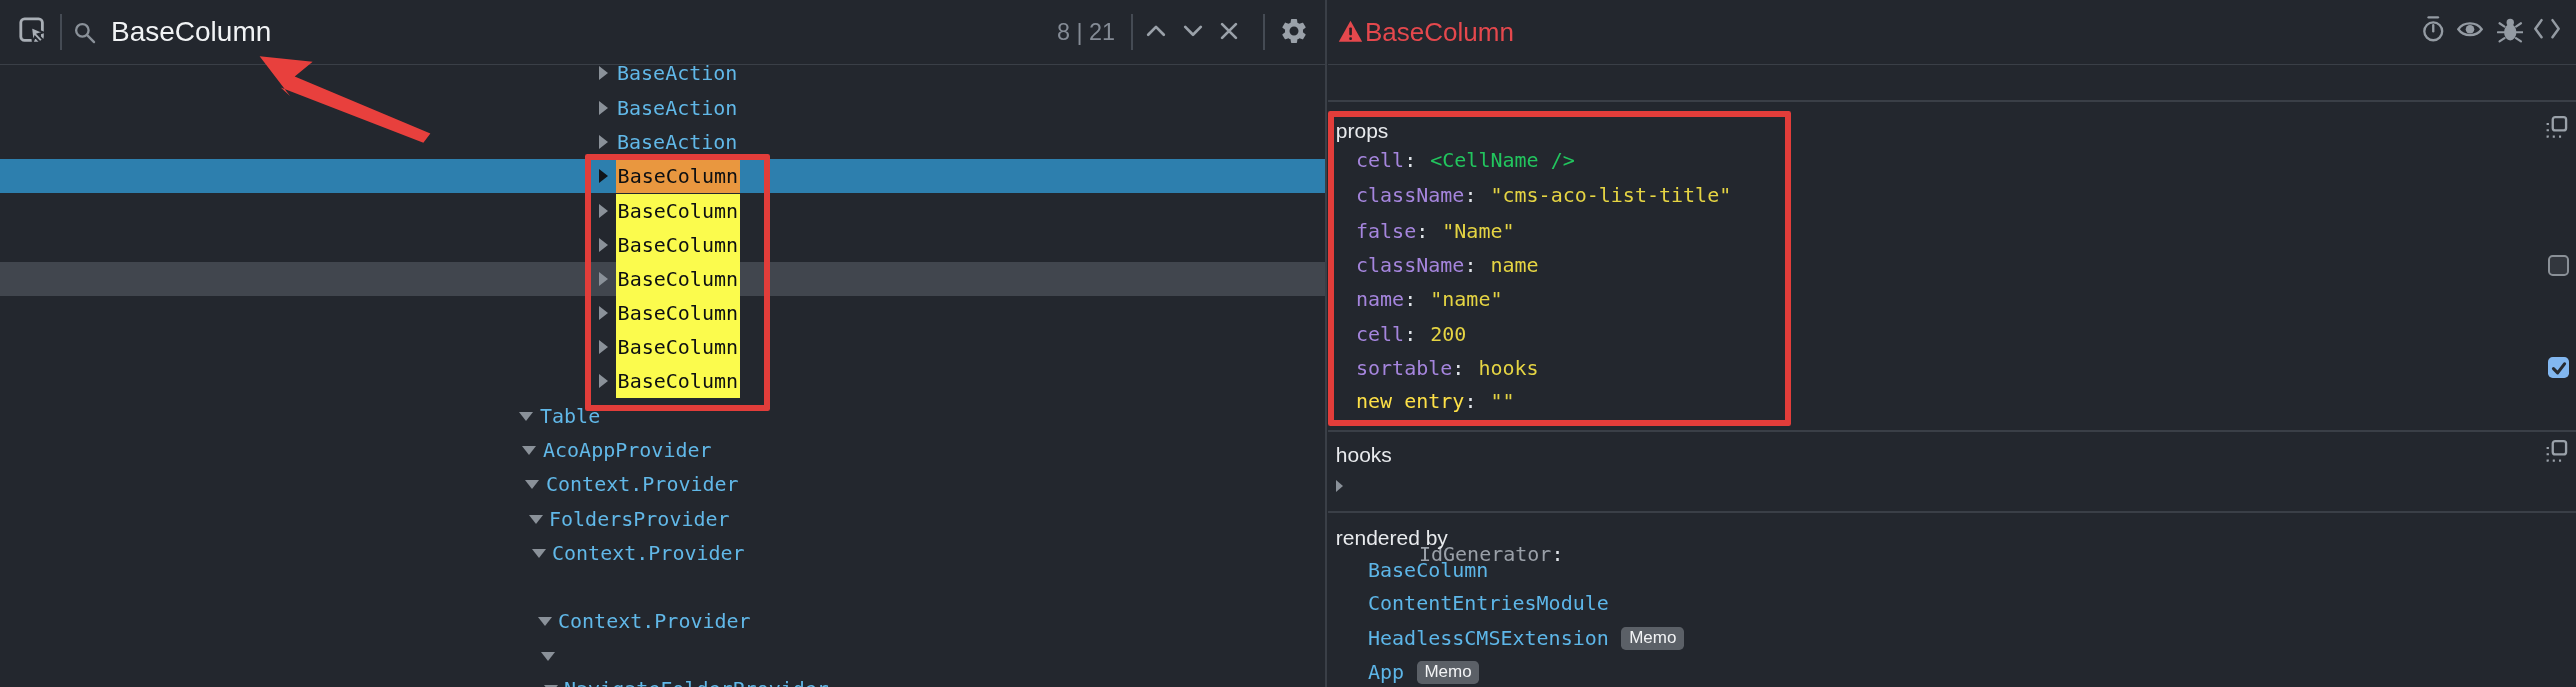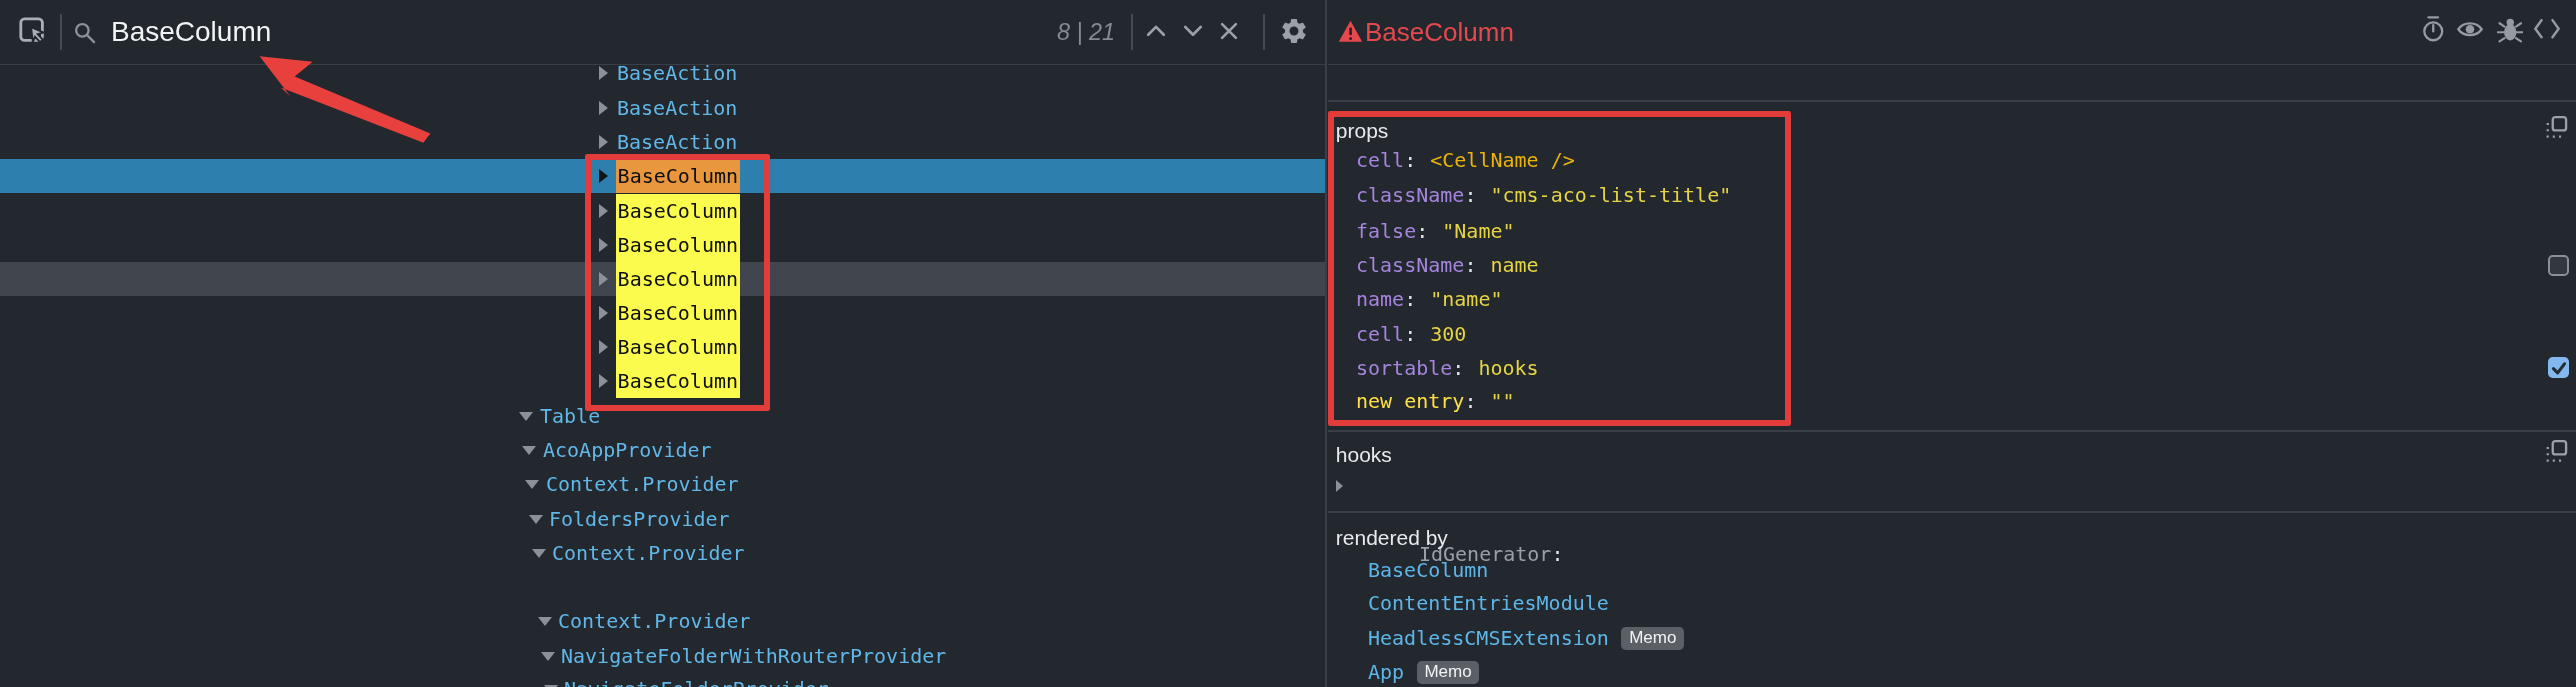--- a/index.html
+++ b/index.html
@@ -5,21 +5,21 @@
   html,body{margin:0;padding:0;background:#16181d;}
   #root{position:relative;width:2576px;height:688px;background:#23272e;overflow:hidden;
         font-family:"Liberation Sans",sans-serif;color:#e8eaed;}
   .abs{position:absolute;}
   
   .left-panel{position:absolute;left:0;top:0;width:1325px;height:688px;background:#23272e;}
   .toolbar{position:absolute;left:0;top:0;width:1325px;height:65px;border-bottom:1.6px solid #3a3f47;box-sizing:border-box;}
   .tb-divider{position:absolute;top:14px;width:1.6px;height:36px;background:#454b54;}
   .icon-btn{position:absolute;width:34px;height:34px;top:15px;display:flex;align-items:center;justify-content:center;cursor:pointer;}
   .search-text{position:absolute;left:111px;top:0;height:64px;line-height:64px;font-size:28px;color:#f1f3f5;}
-  .result-count{position:absolute;left:1037px;top:0;width:78px;height:64px;line-height:64px;text-align:right;font-size:23.4px;color:#848b95;font-style:italic;}
+  .result-count{position:absolute;left:1037px;top:0;width:78px;height:64px;line-height:64px;text-align:right;font-size:23.4px;color:#848b95;}
   
   .tree{position:absolute;left:0;top:65px;right:0;bottom:0;overflow:hidden;}
   .trow{position:absolute;left:0;width:1325px;height:34px;cursor:pointer;}
   .trow.selected{background:#2d7fae;}
   .trow.hovered{background:#41464e;}
   .tri{position:absolute;width:0;height:0;}
   .tri.r{top:10px;border-top:7px solid transparent;border-bottom:7px solid transparent;border-left:9.4px solid #8a9199;}
   .tri.d{top:13.3px;border-left:7px solid transparent;border-right:7px solid transparent;border-top:9.4px solid #8a9199;}
   .trow.selected .tri.r{border-left-color:#10151b;}
   .tlabel{position:absolute;top:0;height:34px;line-height:34px;font-family:"DejaVu Sans Mono",monospace;
@@ -34,21 +34,21 @@
   .right-panel{position:absolute;left:1328px;top:0;width:1248px;height:688px;background:#23272e;}
   .title-bar{position:absolute;left:0;top:0;width:100%;height:65px;border-bottom:1.6px solid #3a3f47;box-sizing:border-box;}
   .el-title{position:absolute;left:37px;top:0;height:64px;line-height:64px;font-size:26px;font-weight:500;color:#e5484d;}
   .section-line{position:absolute;left:0;width:100%;height:1.6px;background:#3a3f47;}
   .sec-head{position:absolute;left:7.8px;font-size:21px;color:#e8eaed;}
   .prow{position:absolute;left:28px;height:34px;line-height:34px;font-family:"DejaVu Sans Mono",monospace;font-size:20px;white-space:pre;}
   .pkey{color:#a585dd;}
   .pkey.muted{color:#fde047;}
   .pcolon{color:#dfe3e8;}
   .pval{margin-left:14px;color:#e5d443;}
-  .pval.jsx{color:#eab308;}
+  .pval.jsx{color:#22c55e;}
   .hook-row{position:absolute;left:18.7px;height:34px;line-height:34px;font-family:"DejaVu Sans Mono",monospace;font-size:20px;color:#9aa0a8;white-space:pre;}
   .hook-tri{position:absolute;left:4.7px;top:11px;width:0;height:0;border-top:6.2px solid transparent;border-bottom:6.2px solid transparent;border-left:7.8px solid #8a9199;}
   .rlink{position:absolute;left:40px;height:34px;line-height:34px;font-family:"DejaVu Sans Mono",monospace;font-size:20px;white-space:pre;}
   .rname{color:#5db6e8;cursor:pointer;}
   .badge{display:inline-block;margin-left:12.5px;background:#5b6067;color:#f2f3f5;font-family:"Liberation Sans",sans-serif;
          font-size:17px;line-height:17px;padding:2.3px 7.8px 3.9px;border-radius:4.7px;vertical-align:1.6px;}
   .badge:empty{display:none;}
   .copy-btn{position:absolute;width:25px;height:25px;cursor:pointer;}
   .checkbox{position:absolute;width:21px;height:21px;border-radius:4.7px;box-sizing:border-box;cursor:pointer;}
   .checkbox.unchecked{background:#33373e;border:2.3px solid #8a9097;}
@@ -171,21 +171,20 @@
       <div class="trow" style="top:471px">
           <span class="tri d" style="left:532px"></span>
           <span class="tlabel" style="left:552px">Context.Provider</span>
         </div>
       <div class="trow" style="top:539px">
           <span class="tri d" style="left:538px"></span>
           <span class="tlabel" style="left:558px">Context.Provider</span>
         </div>
       <div class="trow" style="top:574px">
           <span class="tri d" style="left:541px"></span>
-          <span class="tlabel" style="left:561px">NavigateFolderWithRouterProvider</span>
         </div>
       <div class="trow" style="top:607px">
           <span class="tri d" style="left:544px"></span>
           <span class="tlabel" style="left:564px">NavigateFolderProvider</span>
         </div>
     </div>
   </div>
 
   <div class="v-divider"></div>
 
@@ -244,21 +243,21 @@
         <rect x="10.5" y="2.5" width="16" height="16" rx="3" fill="none" stroke="#9aa1a9" stroke-width="2.8"></rect>
         <path d="M4.5 9.5 V26 H21" fill="none" stroke="#9aa1a9" stroke-width="2.8" stroke-dasharray="2.5 5"></path>
       </svg>
     </div>
 
     <div class="prow" style="top:143px"><span class="pkey">cell</span><span class="pcolon">:</span><span class="pval jsx">&lt;CellName /&gt;</span></div>
     <div class="prow" style="top:178px"><span class="pkey">className</span><span class="pcolon">:</span><span class="pval">"cms-aco-list-title"</span></div>
     <div class="prow" style="top:214px"><span class="pkey">false</span><span class="pcolon">:</span><span class="pval">"Name"</span></div>
     <div class="prow" style="top:248px"><span class="pkey">className</span><span class="pcolon">:</span><span class="pval">name</span></div>
     <div class="prow" style="top:282px"><span class="pkey">name</span><span class="pcolon">:</span><span class="pval">"name"</span></div>
-    <div class="prow" style="top:317px"><span class="pkey">cell</span><span class="pcolon">:</span><span class="pval">300</span></div>
+    <div class="prow" style="top:317px"><span class="pkey">cell</span><span class="pcolon">:</span><span class="pval">200</span></div>
     <div class="prow" style="top:351px"><span class="pkey">sortable</span><span class="pcolon">:</span><span class="pval">hooks</span></div>
     <div class="prow" style="top:384px"><span class="pkey muted">new entry</span><span class="pcolon">:</span><span class="pval">""</span></div>
 
     <div class="checkbox unchecked" style="left:1220px;top:255px;"></div>
     <div class="checkbox checked" style="left:1220px;top:357px;">
       <svg width="18" height="18" viewBox="0 0 26 26">
           <polyline points="5,14 11,20 21,7" fill="none" stroke="#272b31" stroke-width="4.5" stroke-linecap="round" stroke-linejoin="round"></polyline>
         </svg>
     </div>
 

